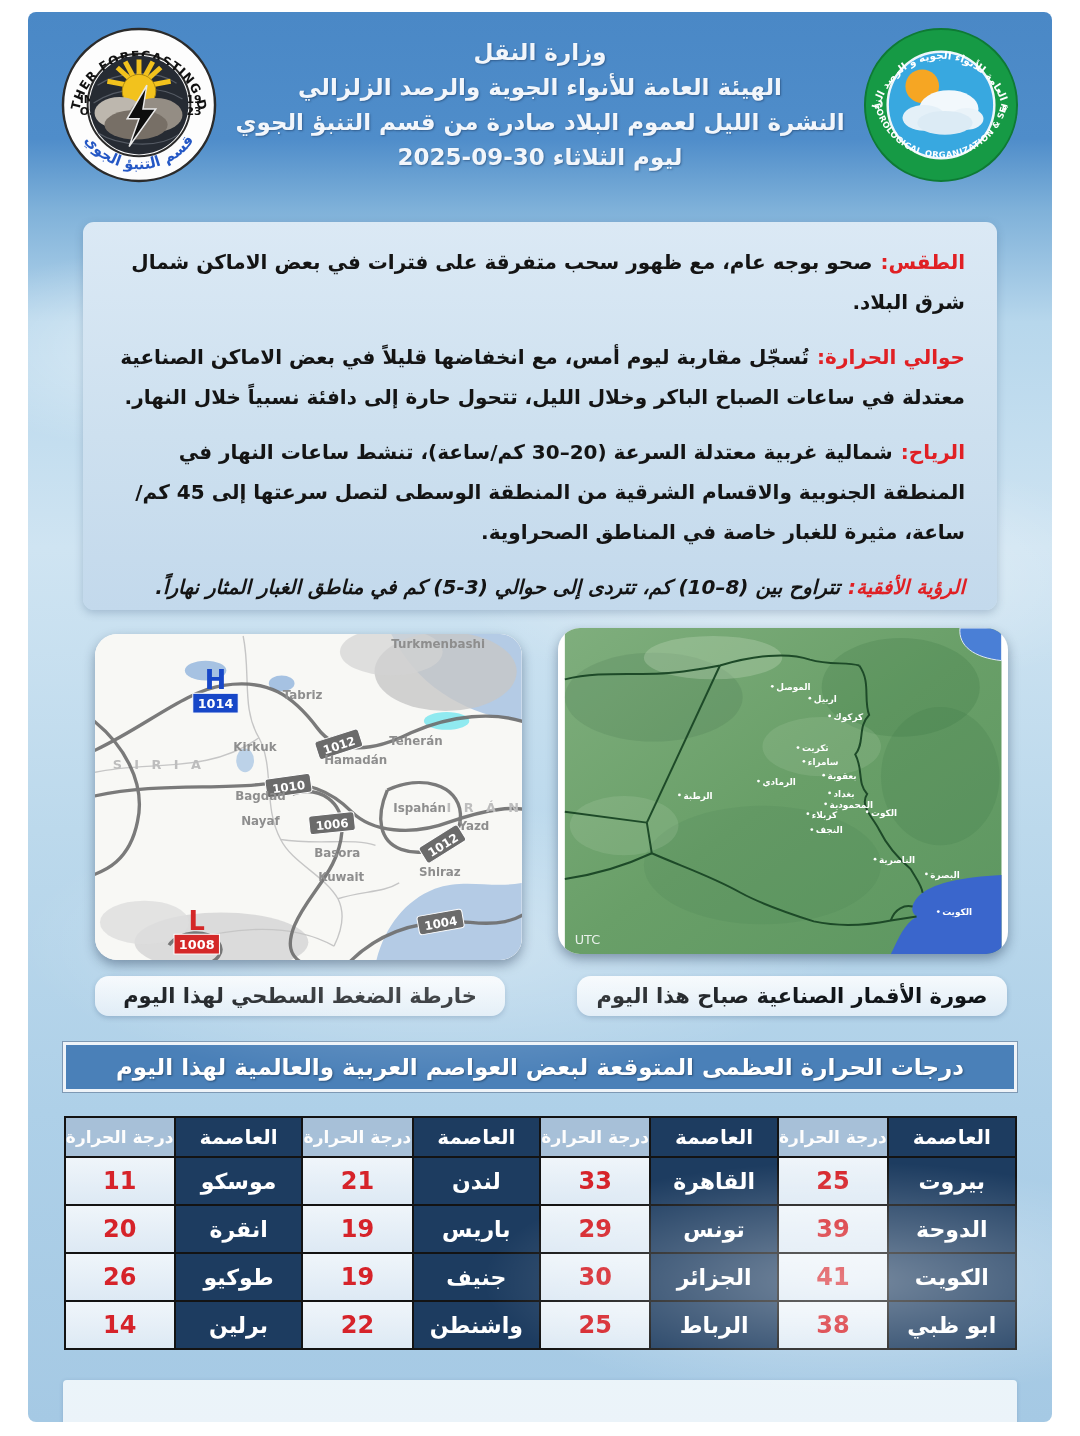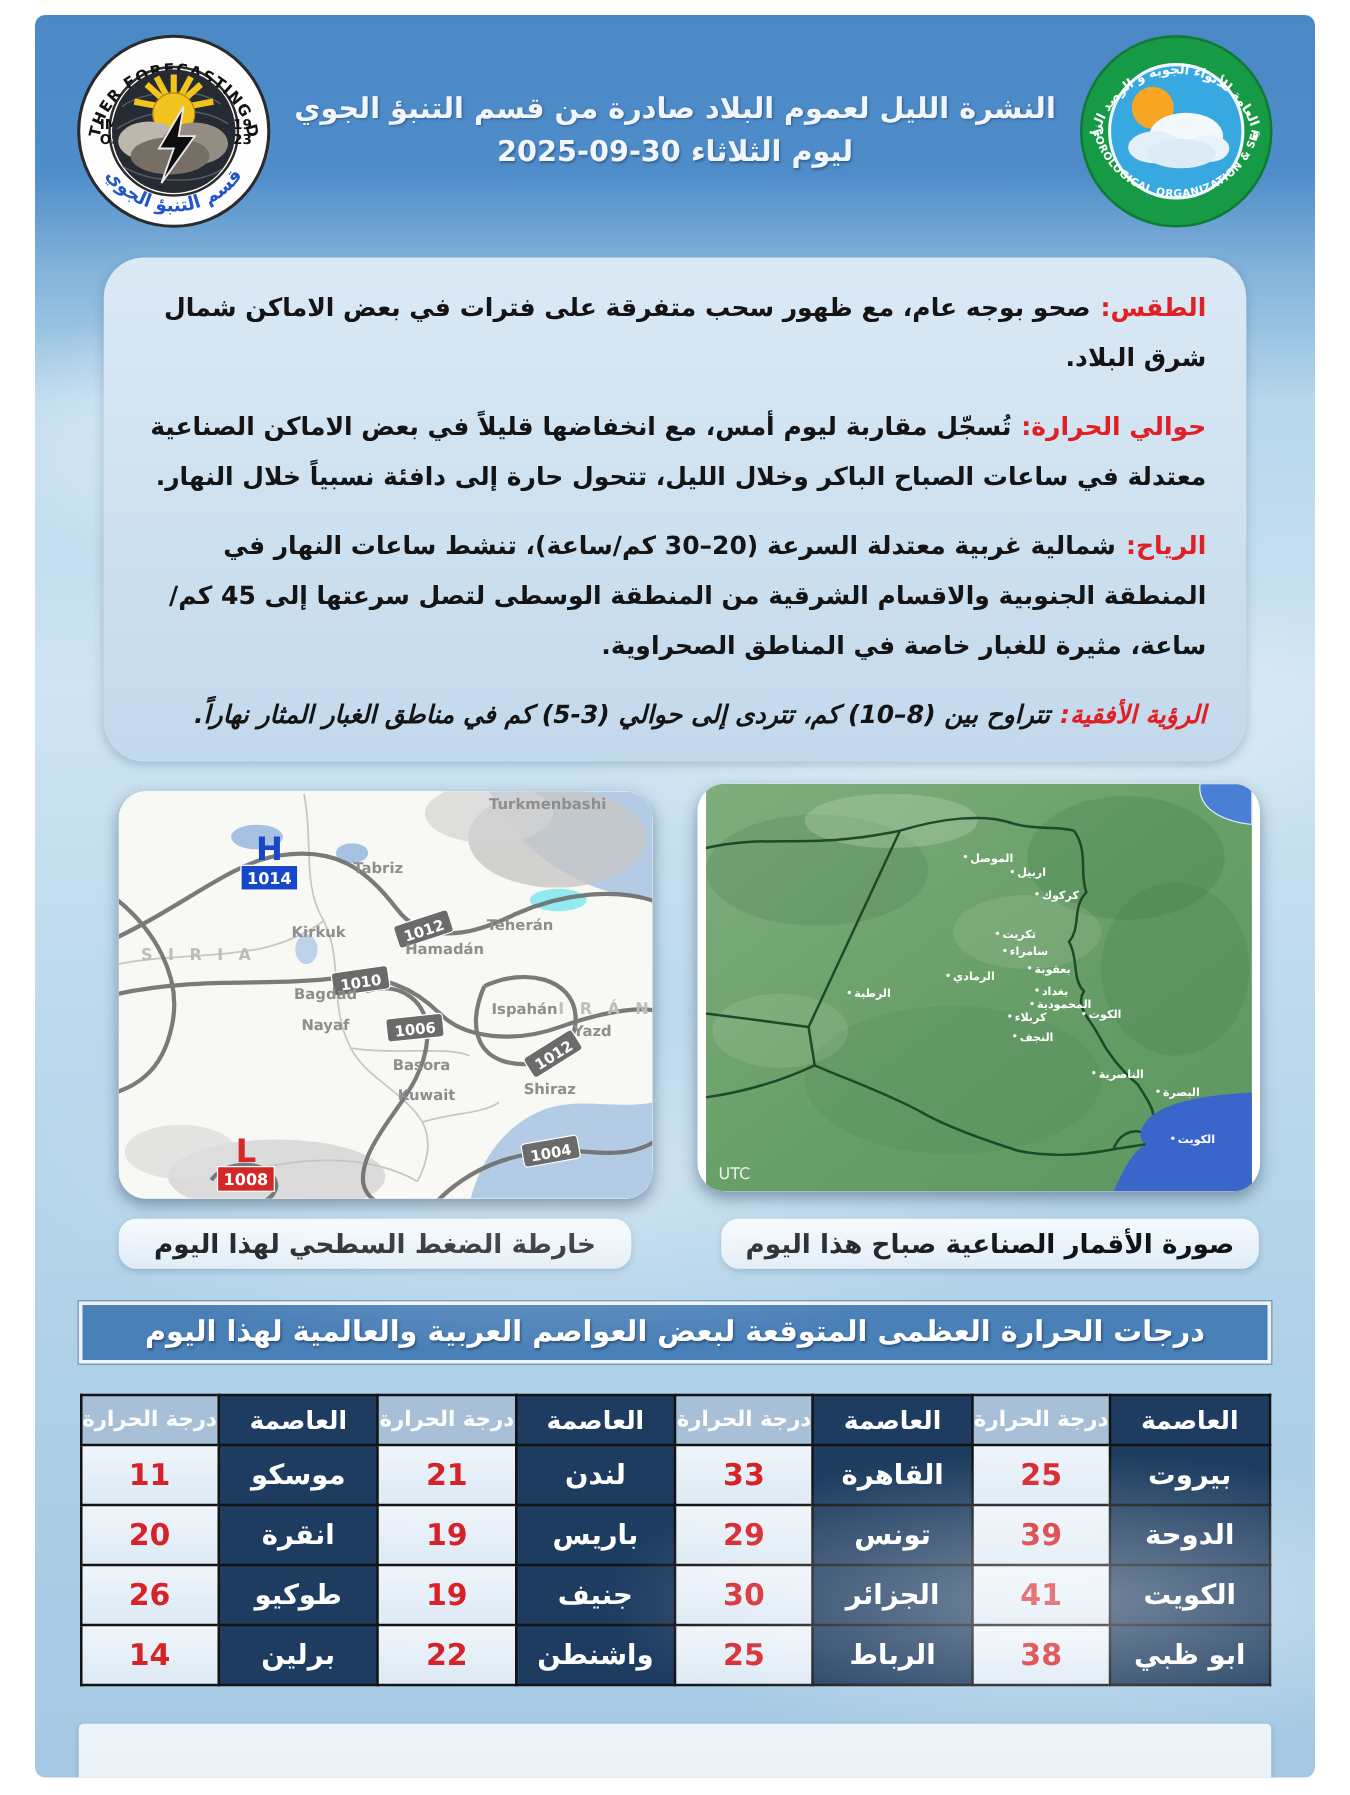--- a/index.html
+++ b/index.html
@@ -22,21 +22,21 @@
       radial-gradient(520px 170px at 80% 90%, rgba(255,255,255,.40), rgba(255,255,255,0) 70%);
   }
   
   .top-band{position:relative;height:186px;display:flex;align-items:center;padding:0 32px;}
   .logo{width:158px;height:158px;flex:0 0 auto;}
   .titles{flex:1;text-align:center;color:#f2f6fb;font-weight:bold;direction:rtl;
           text-shadow:1px 1px 2px rgba(30,60,100,.55);}
   .titles .tl{font-size:23px;line-height:35px;}
   
   .forecast-box{
-    margin:8px 55px 0;border-radius:32px;padding:20px 32px 16px;
+    margin:24px 55px 0;border-radius:11px;padding:20px 32px 1px;
     background:linear-gradient(180deg,#dbe9f5 0%,#cde0ef 55%,#c3d9ec 100%);
     box-shadow:0 3px 8px rgba(40,70,110,.25);
     direction:rtl;position:relative;
   }
   .forecast-box p{
     margin:0 0 14px;font-size:20px;font-weight:bold;color:#141414;
     line-height:2.02;text-align:right;
   }
   .forecast-box p:last-child{margin-bottom:2px;font-style:italic;}
   .sec-label{color:#e02024;margin-inline-end:8px;}
@@ -129,20 +129,22 @@
           <ellipse cx="60" cy="88" rx="25" ry="16" fill="#bdb7ae"></ellipse>
           <ellipse cx="97" cy="90" rx="27" ry="17" fill="#948d84"></ellipse>
           <ellipse cx="77" cy="100" rx="32" ry="16" fill="#6e6press860" opacity="0"></ellipse>
           <ellipse cx="77" cy="100" rx="32" ry="15" fill="#776f66"></ellipse>
         </g>
         <path d="M88,60 L68,94 L80,94 L70,122 L97,84 L84,84 Z" fill="#0d0d0d" stroke="#e9e9e9" stroke-width="1.5"></path>
       </svg>
     </div>
 
     <div class="titles">
+      <div class="tl">وزارة النقل</div>
+      <div class="tl">الهيئة العامة للأنواء الجوية والرصد الزلزالي</div>
       <div class="tl">النشرة الليل لعموم البلاد صادرة من قسم التنبؤ الجوي</div>
       <div class="tl">ليوم الثلاثاء 30-09-2025</div>
     </div>
 
     <div class="logo">
       <svg viewBox="0 0 160 160">
         <circle cx="80" cy="80" r="77" fill="#169a45" stroke="#0e7a34" stroke-width="2"></circle>
         <circle cx="80" cy="80" r="54" fill="#38a8e0" stroke="#eef6fb" stroke-width="2.5"></circle>
         <defs>
           <path id="arcTopR" d="M 17,86 A 64,64 0 0 1 143,86"></path>

